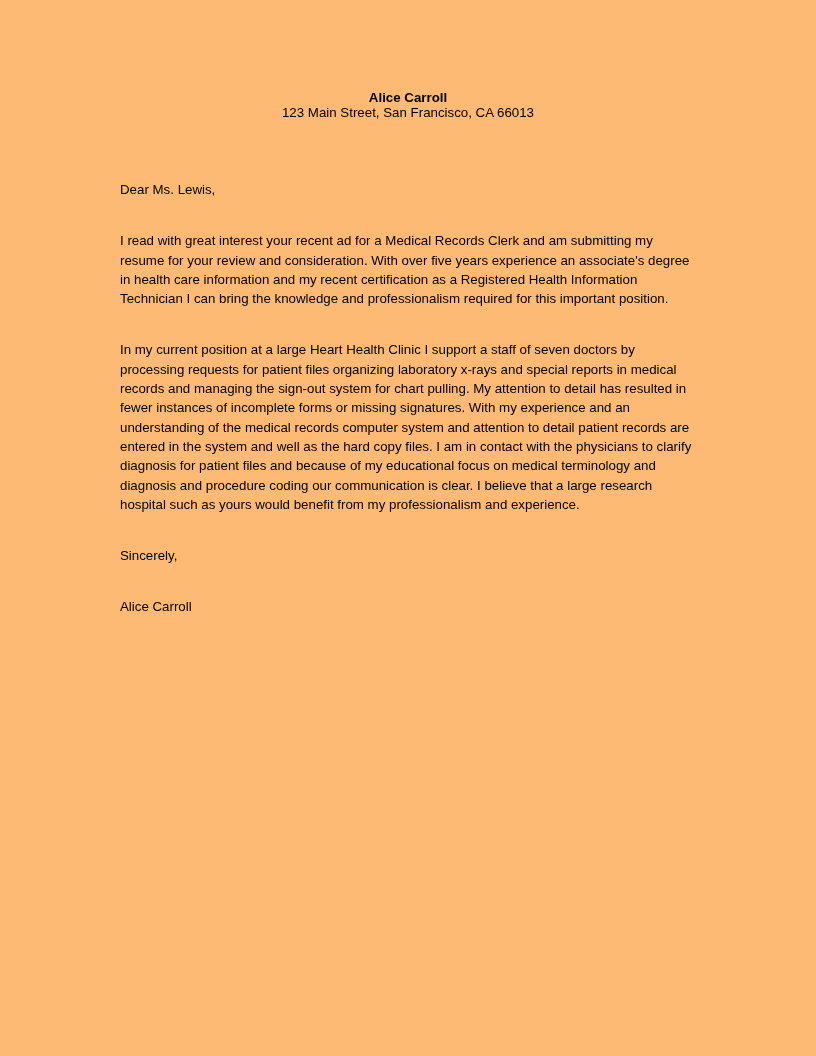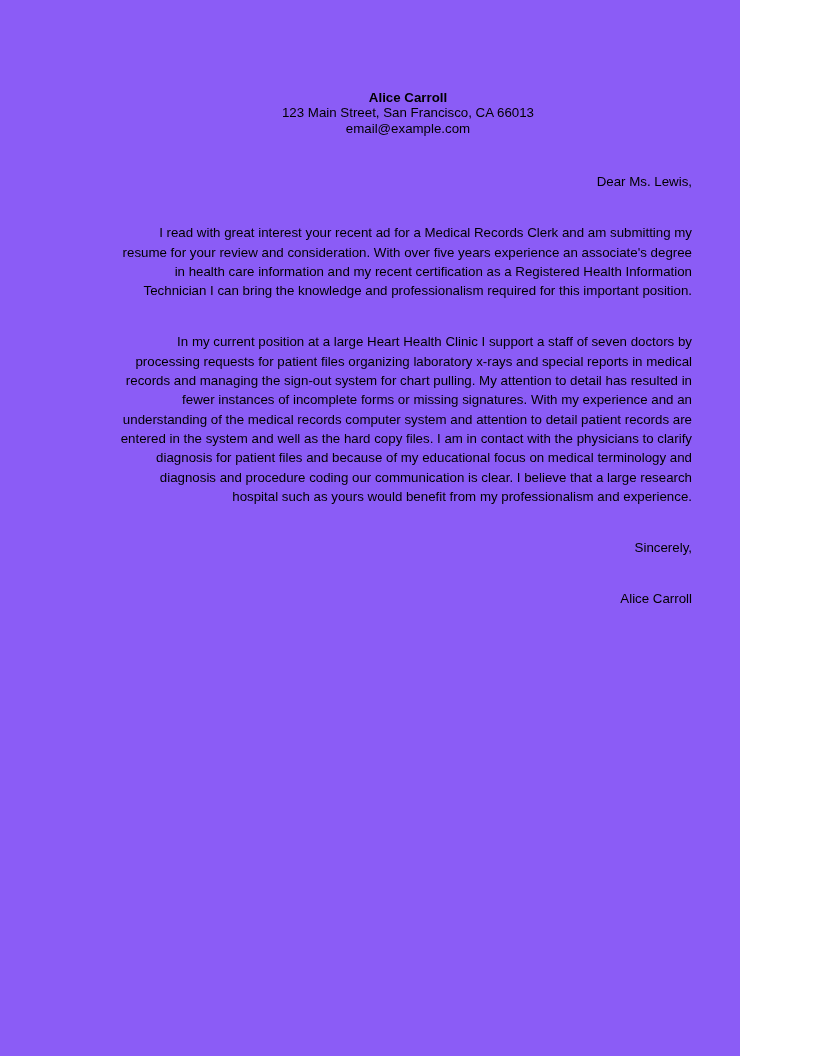--- a/index.html
+++ b/index.html
@@ -2,66 +2,65 @@
 <html><head>
 <meta charset="utf-8">
 <style>
   html, body {
     margin: 0;
     padding: 0;
     background: #ffffff;
   }
   .page {
     position: relative;
-    width: 740px;
+    width: 816px;
     height: 1056px;
-    background: #8b5cf6;
+    background: #fdba74;
     color: #000000;
     font-family: "Liberation Sans", "DejaVu Sans", sans-serif;
     font-size: 13.3px;
     overflow: hidden;
   }
   .letter-header {
     position: absolute;
     top: 90px;
     left: 0;
     width: 816px;
     text-align: center;
     line-height: 15.4px;
   }
   .sender-name {
     font-weight: bold;
   }
   .letter-body {
     position: absolute;
-    top: 172px;
+    top: 180px;
     left: 120px;
     width: 572px;
     line-height: 19.3px;
-    text-align: right;
+    text-align: left;
   }
   .letter-body p {
     margin: 0 0 32px 0;
     padding: 0;
   }
   .letter-body p.closing {
   }
   .letter-body p.signature {
     margin-bottom: 0;
   }
 </style>
 </head>
 <body>
 
 <div class="page">
 
   <div class="letter-header">
     <div class="sender-name">Alice Carroll</div>
     <div class="sender-address">123 Main Street, San Francisco, CA 66013</div>
-    <div class="sender-email">email@example.com</div>
   </div>
 
   <div class="letter-body">
     <p class="salutation">Dear Ms. Lewis,</p>
     <p class="para">I read with great interest your recent ad for a Medical Records Clerk and am submitting my resume for your review and consideration. With over five years experience an associate's degree in health care information and my recent certification as a Registered Health Information Technician I can bring the knowledge and professionalism required for this important position.</p>
     <p class="para">In my current position at a large Heart Health Clinic I support a staff of seven doctors by processing requests for patient files organizing laboratory x-rays and special reports in medical records and managing the sign-out system for chart pulling. My attention to detail has resulted in fewer instances of incomplete forms or missing signatures. With my experience and an understanding of the medical records computer system and attention to detail patient records are entered in the system and well as the hard copy files. I am in contact with the physicians to clarify diagnosis for patient files and because of my educational focus on medical terminology and diagnosis and procedure coding our communication is clear. I believe that a large research hospital such as yours would benefit from my professionalism and experience.</p>
     <p class="closing">Sincerely,</p>
     <p class="signature">Alice Carroll</p>
   </div>
 

